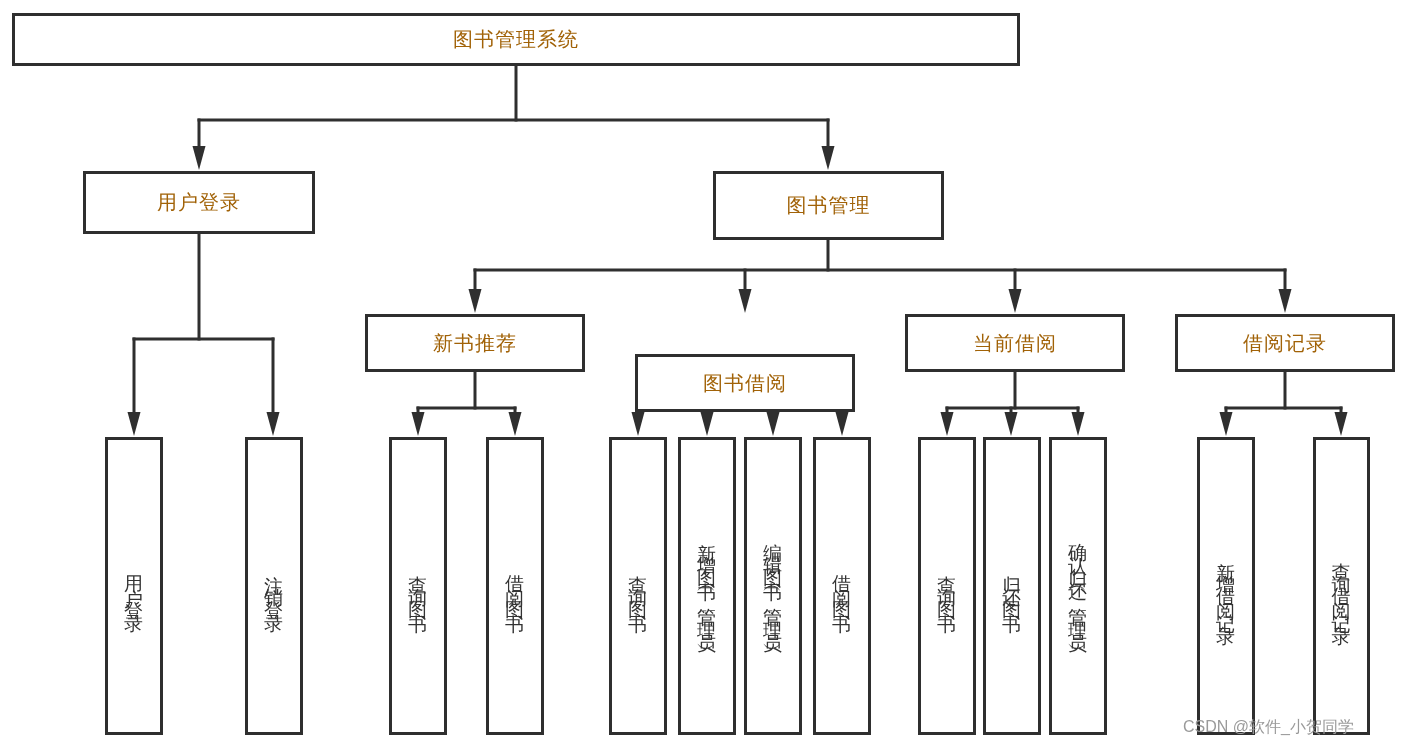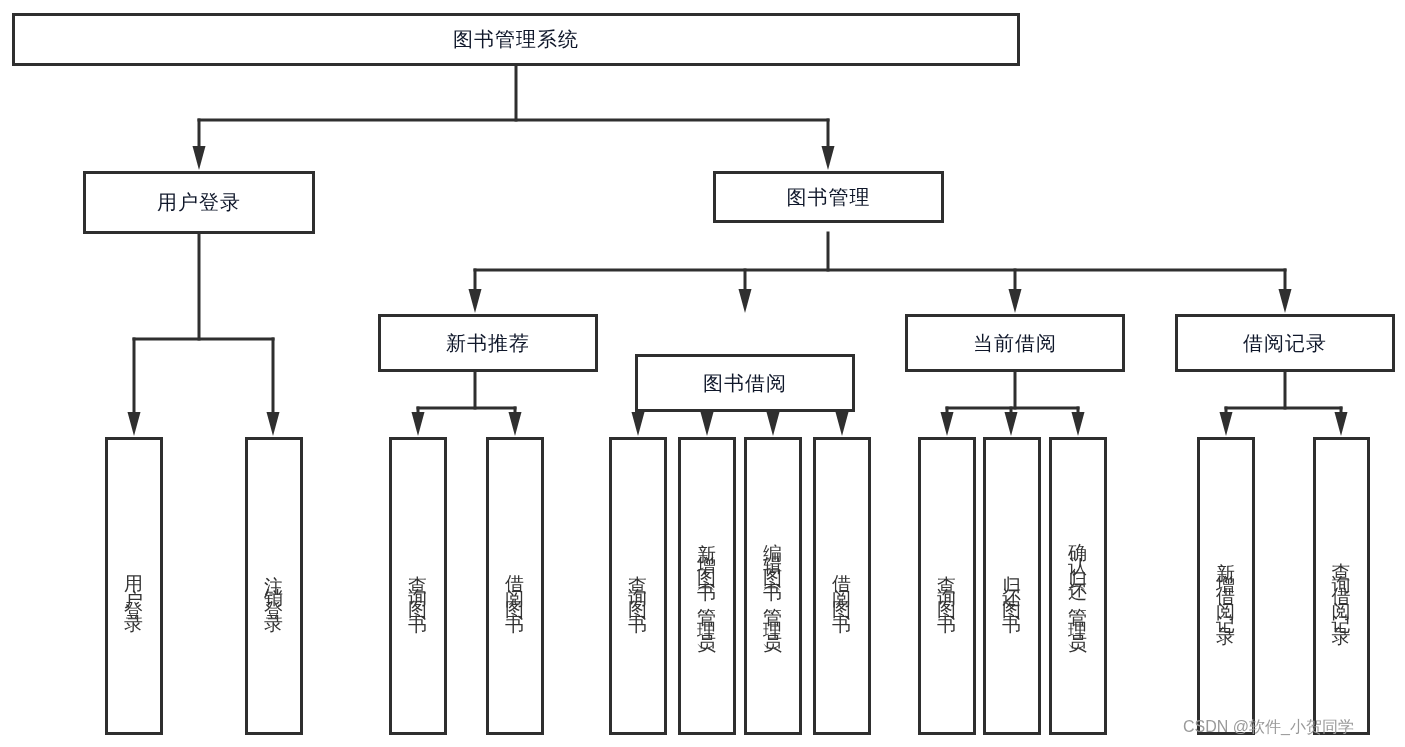--- a/index.html
+++ b/index.html
@@ -17,39 +17,39 @@
     box-sizing: border-box;
     border: 3px solid #2f2f2f;
     background: #ffffff;
     display: flex;
     align-items: center;
     justify-content: center;
     z-index: 2;
   }
   .hlabel {
     font-size: 20px;
-    color: #0f172a;
+    color: #a16207;
     letter-spacing: 1px;
     white-space: nowrap;
   }
   .vbox { top: 437px; width: 58px; height: 298px; }
   .vtext {
     writing-mode: vertical-rl;
     text-orientation: mixed;
     font-size: 19px;
     color: #333333;
     letter-spacing: 13px;
     line-height: 1;
   }
   
   .root-box  { left: 12px;  top: 13px;  width: 1008px; height: 53px; }
   .b-userlogin { left: 83px;  top: 171px; width: 232px; height: 63px; }
-  .b-bookmgmt  { left: 713px; top: 171px; width: 231px; height: 52px; }
+  .b-bookmgmt  { left: 713px; top: 171px; width: 231px; height: 69px; }
   .lvl2 { top: 314px; width: 220px; height: 58px; }
-  .b-newrec  { left: 378px; }
+  .b-newrec  { left: 365px; }
   .b-borrow  { left: 635px; margin-top: 40px; }
   .b-current { left: 905px; }
   .b-records { left: 1175px; }
   
   .lf1  { left: 105px; }
   .lf2  { left: 245px; }
   .lf3  { left: 389px; }
   .lf4  { left: 486px; }
   .lf5  { left: 609px; }
   .lf6  { left: 678px; }

